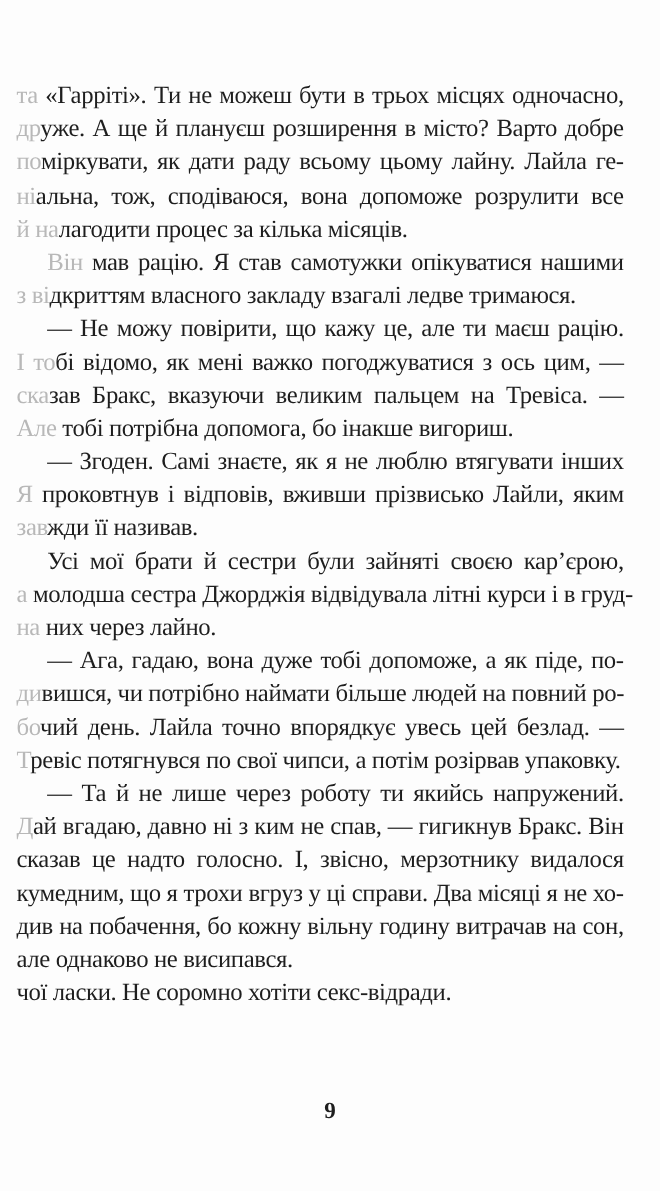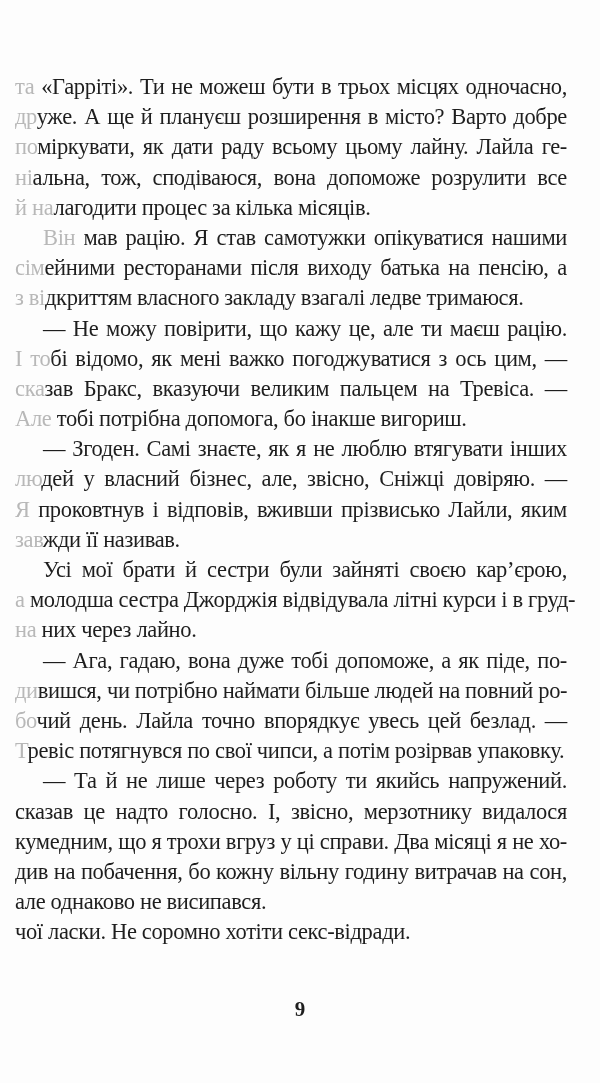--- a/index.html
+++ b/index.html
@@ -66,38 +66,37 @@
 <body>
 
 <div class="page">
   <div class="text-block" id="text-block">
       <span class="line"><span class="fade">та </span><span>«Гарріті». Ти не можеш бути в трьох місцях одночасно,</span></span>
       <span class="line"><span class="fade">др</span><span>уже. А ще й плануєш розширення в місто? Варто добре</span></span>
       <span class="line"><span class="fade">по</span><span>міркувати, як дати раду всьому цьому лайну. Лайла ге-</span></span>
       <span class="line"><span class="fade">ні</span><span>альна, тож, сподіваюся, вона допоможе розрулити все</span></span>
       <span class="line last"><span class="fade">й на</span><span>лагодити процес за кілька місяців.</span></span>
       <span class="line indent"><span class="fade">Він</span><span> мав рацію. Я став самотужки опікуватися нашими</span></span>
-      <span class="line"><span class="fade">сім</span><span>ейними ресторанами після виходу батька на пенсію, а</span></span>
       <span class="line last"><span class="fade">з ві</span><span>дкриттям власного закладу взагалі ледве тримаюся.</span></span>
       <span class="line indent"><span>— Не можу повірити, що кажу це, але ти маєш рацію.</span></span>
       <span class="line"><span class="fade">І то</span><span>бі відомо, як мені важко погоджуватися з ось цим, —</span></span>
       <span class="line"><span class="fade">ска</span><span>зав Бракс, вказуючи великим пальцем на Тревіса. —</span></span>
       <span class="line last"><span class="fade">Але</span><span> тобі потрібна допомога, бо інакше вигориш.</span></span>
       <span class="line indent"><span>— Згоден. Самі знаєте, як я не люблю втягувати інших</span></span>
-      <span class="line"><span class="fade">лю</span><span>дей у власний бізнес, але, звісно, Сніжці довіряю. —</span></span>
       <span class="line"><span class="fade">Я </span><span>проковтнув і відповів, вживши прізвисько Лайли, яким</span></span>
       <span class="line last"><span class="fade">зав</span><span>жди її називав.</span></span>
       <span class="line indent"><span>Усі мої брати й сестри були зайняті своєю кар’єрою,</span></span>
       <span class="line"><span class="fade">а </span><span>молодша сестра Джорджія відвідувала літні курси і в груд-</span></span>
       <span class="line last"><span class="fade">на</span><span> них через лайно.</span></span>
       <span class="line indent"><span>— Ага, гадаю, вона дуже тобі допоможе, а як піде, по-</span></span>
       <span class="line"><span class="fade">ди</span><span>вишся, чи потрібно наймати більше людей на повний ро-</span></span>
       <span class="line"><span class="fade">бо</span><span>чий день. Лайла точно впорядкує увесь цей безлад. —</span></span>
       <span class="line last"><span class="fade">Т</span><span>ревіс потягнувся по свої чипси, а потім розірвав упаковку.</span></span>
       <span class="line indent"><span>— Та й не лише через роботу ти якийсь напружений.</span></span>
+      <span class="line"><span class="fade">Д</span><span>ай вгадаю, давно ні з ким не спав, — гигикнув Бракс. Він</span></span>
       <span class="line"><span>сказав це надто голосно. І, звісно, мерзотнику видалося</span></span>
       <span class="line"><span>кумедним, що я трохи вгруз у ці справи. Два місяці я не хо-</span></span>
       <span class="line"><span>див на побачення, бо кожну вільну годину витрачав на сон,</span></span>
       <span class="line last"><span>але однаково не висипався.</span></span>
       <span class="line last"><span>чої ласки. Не соромно хотіти секс-відради.</span></span>
     </div>
   <div class="page-number">9</div>
 </div>
 
 </body></html>

